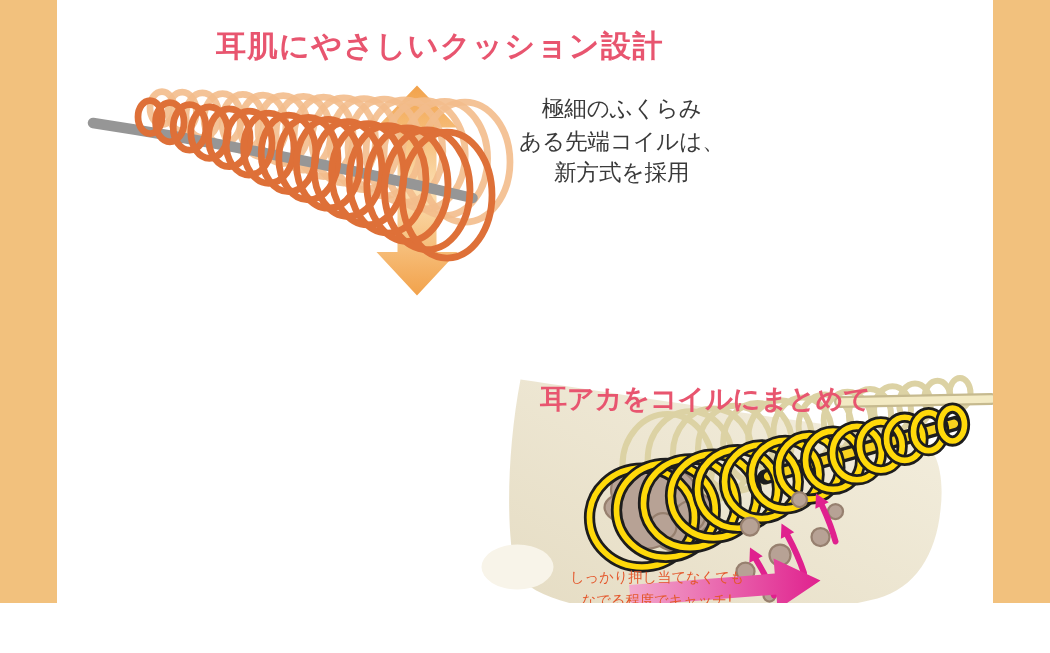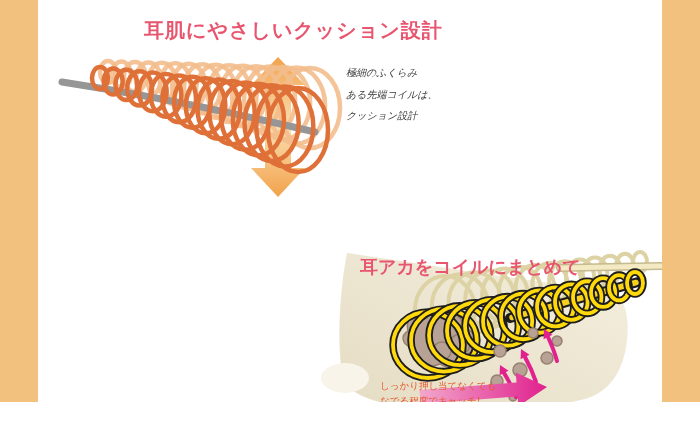--- a/index.html
+++ b/index.html
@@ -1,30 +1,31 @@
 <!DOCTYPE html>
 <html style="--border-orange: #F2C17D; --accent-pink: #E8556F; --text-dark: #3a3a3a; --note-orange: #E4572C; --coil-orange: #DE7038; --coil-orange-light: #F3BD8C; --arrow-orange: #F2A24B; --arrow-orange-light: #FBDFB2; --rod-gray: #969696; --coil-yellow: #FFD90A; --rod-yellow: #F7D11E; --ghost-yellow: #DCD2A4; --canal-beige: #F4EFDF; --canal-shade: #E5DCC3; --canal-lip: #F8F4E9; --wax-brown: #B7A295; --wax-outline: #97806F; --pink-arrow: #E0218E; --pink-arrow-light: #F2A8CC;"><head>
 <meta charset="utf-8">
 <style>
   html,body{margin:0;padding:0;background:#fff;}
   .stage{
     position:relative;width:700px;height:402px;overflow:hidden;background:#fff;
     font-family:"DejaVu Sans", sans-serif;
+    text-align:center;
   }
   .side-border{position:absolute;top:0;width:38px;height:435px;background:var(--border-orange);z-index:5;}
   .side-border.left{left:0;}
   .side-border.right{right:0;}
 
   .top-heading{
     position:absolute;left:144px;top:17px;z-index:2;
     font-size:20px;font-weight:bold;letter-spacing:1px;color:var(--accent-pink);
     white-space:nowrap;
   }
   .top-desc{position:absolute;left:346px;top:62px;z-index:2;color:var(--text-dark);
-    font-size:10px;line-height:21.5px;white-space:nowrap;font-style:italic;}
+    font-size:15px;line-height:21.5px;white-space:nowrap;}
   .bottom-heading{position:absolute;left:360px;top:212px;z-index:2;color:var(--accent-pink);
     font-size:18px;font-weight:bold;line-height:21px;white-space:nowrap;margin-top:44px;}
   .bottom-desc{position:absolute;left:362px;top:261px;z-index:2;color:#222;
     font-size:11.5px;line-height:16.5px;white-space:nowrap;}
   .note-text{position:absolute;left:380px;top:378px;z-index:3;color:var(--note-orange);
     font-size:9.5px;font-weight:normal;line-height:15px;white-space:nowrap;}
 
   svg{position:absolute;z-index:1;}
   #top-illo{left:40px;top:48px;}
   #bot-illo{left:320px;top:237px;}
@@ -104,21 +105,21 @@
         <ellipse cx="218.4" cy="71.6" rx="25.6" ry="35.8" class="coil-main-top"></ellipse>
         <ellipse cx="231.6" cy="75.06666666666666" rx="27.066666666666666" ry="37.86666666666667" class="coil-main-top"></ellipse>
         <ellipse cx="244.8" cy="78.53333333333333" rx="28.533333333333335" ry="39.93333333333334" class="coil-main-top"></ellipse>
         <ellipse cx="258" cy="82" rx="30" ry="42" class="coil-main-top"></ellipse>
       </g>
   </svg>
 
   <div class="top-desc">
     <div>極細のふくらみ</div>
     <div>ある先端コイルは、</div>
-    <div>クッション設計</div>
+    <div>新方式を採用</div>
   </div>
 
   <div class="bottom-heading">
     <div>耳アカをコイルにまとめて</div>
   </div>
 
 
   <svg id="bot-illo" width="345" height="185" viewBox="0 0 345 185">
     <defs>
       <linearGradient id="canalgrad" x1="1" y1="0" x2="0" y2="1">

